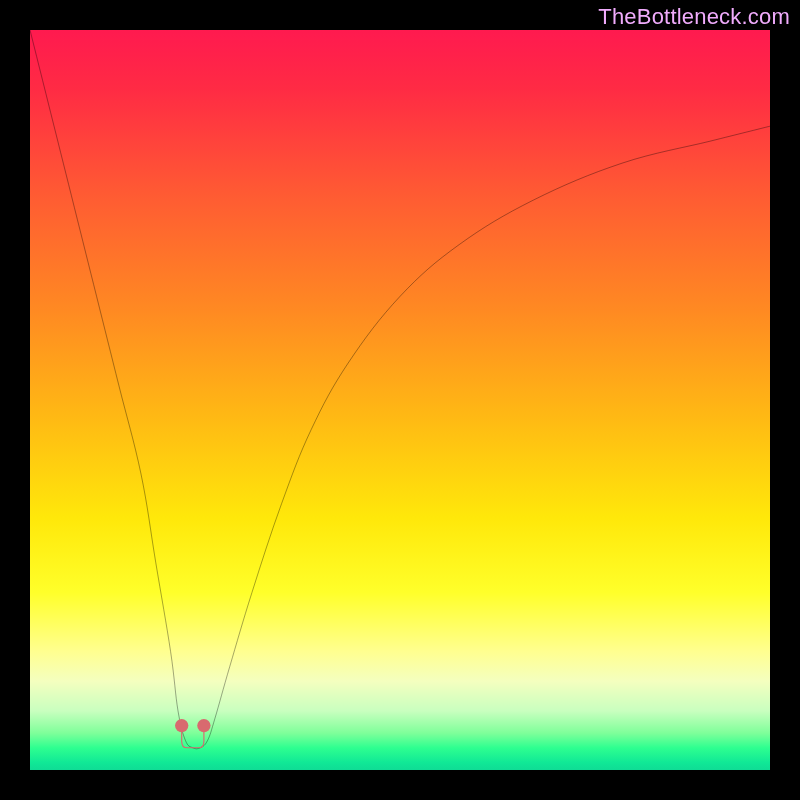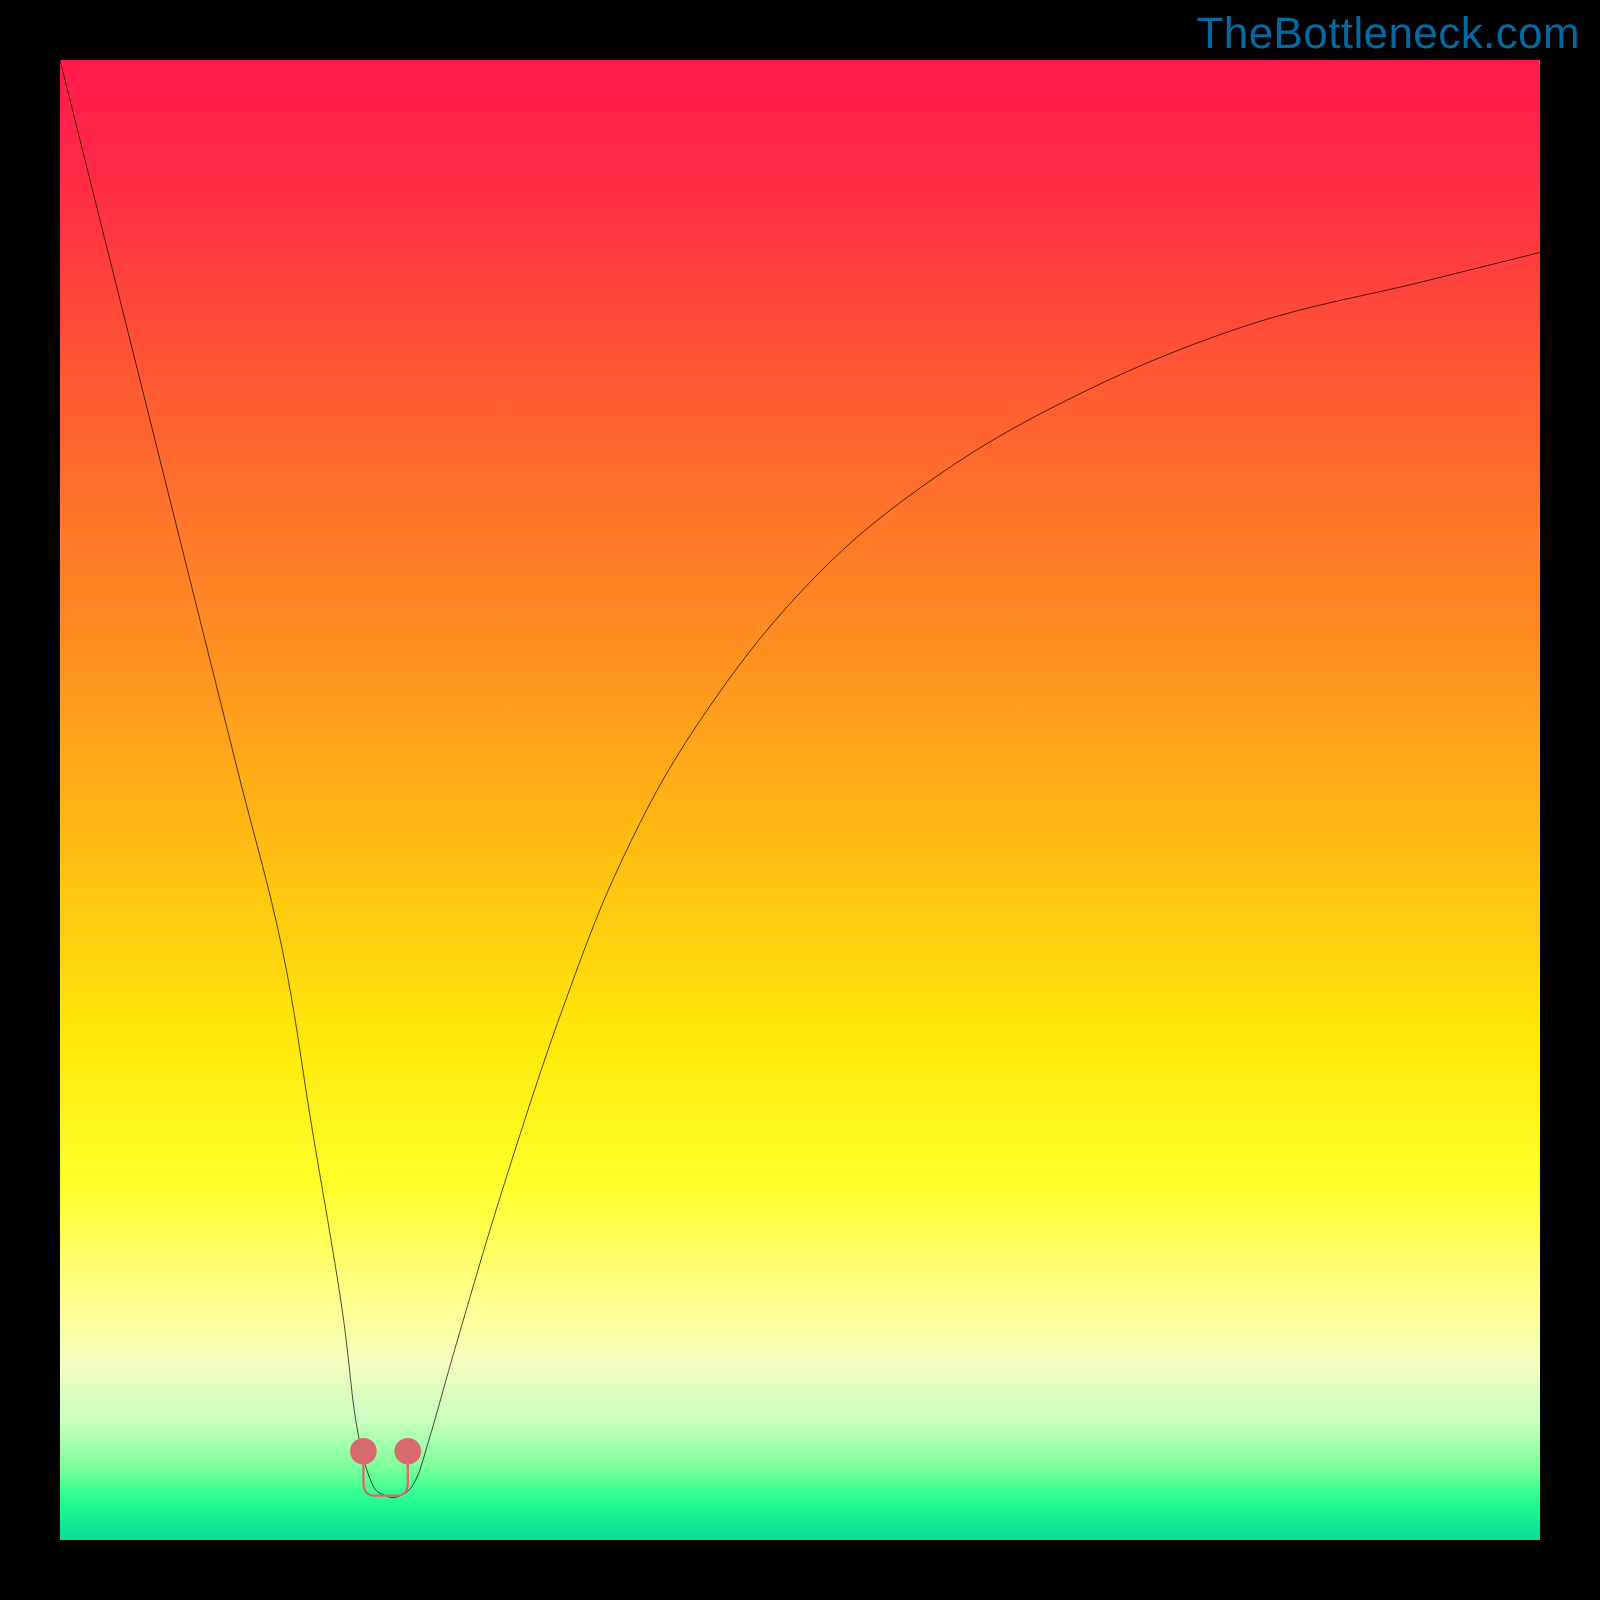--- a/index.html
+++ b/index.html
@@ -50,21 +50,21 @@
   svg.curve {
     position: absolute;
     left: 0; top: 0;
     width: 740px; height: 740px;
     overflow: visible;
   }
   .watermark {
     position: absolute;
     top: 4px;
     right: 10px;
-    color: #0369a1;
+    color: #f0abfc;
     font-size: 22px;
     letter-spacing: 0.2px;
     font-weight: 500;
   }
 </style>
 </head>
 <body>
 
 <div class="frame">
 

